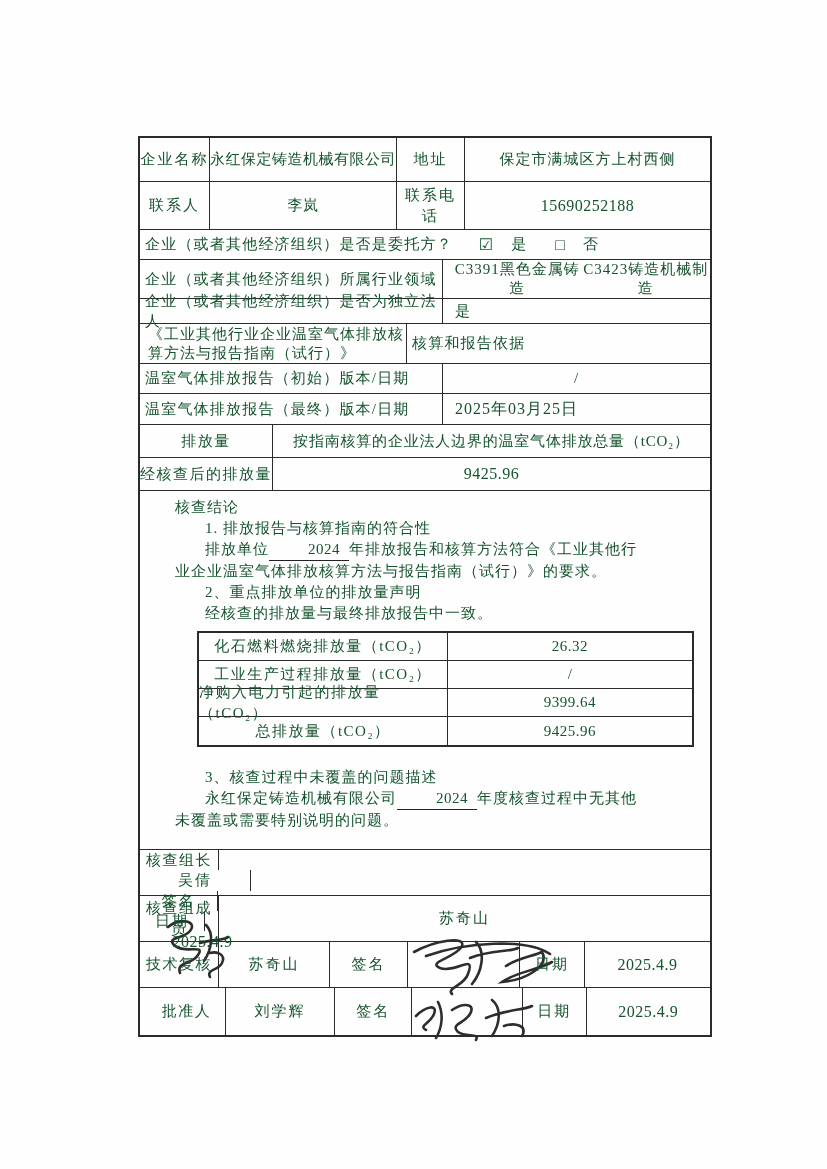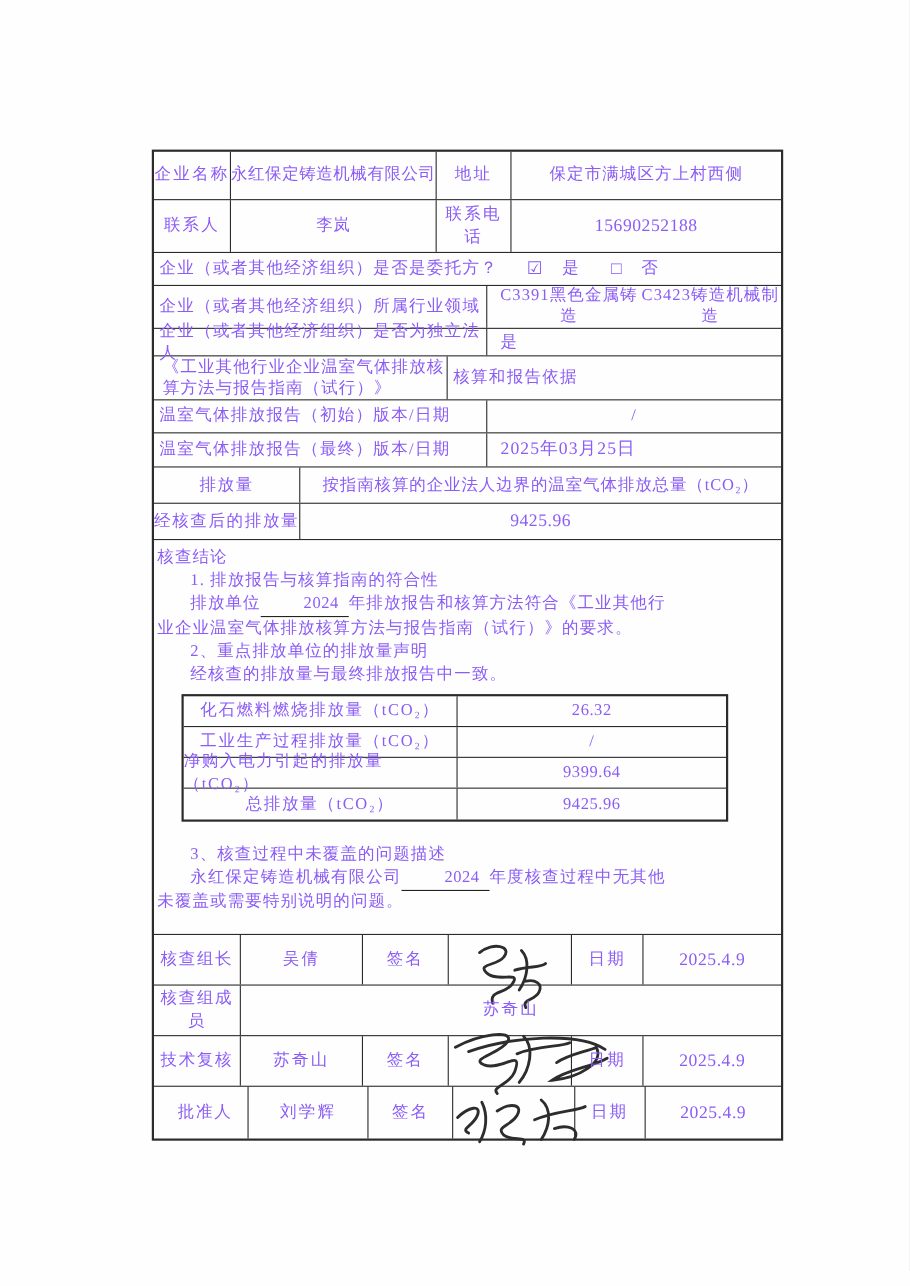--- a/index.html
+++ b/index.html
@@ -2,21 +2,21 @@
 <html><head>
 <meta charset="utf-8">
 <style>
   * { margin:0; padding:0; box-sizing:border-box; }
   html,body { background:#e8e8e8; }
   .page {
     position:relative;
     width:827px; height:1169px;
     background:#fefefe;
     font-family:"Liberation Serif","DejaVu Serif",serif;
-    color:#8b5cf6;
+    color:#14532d;
     overflow:hidden;
   }
   .vtable {
     position:absolute; left:138px; top:136px; width:574px;
     border:2px solid #2b2b2b;
     font-size:15px;
   }
   .row { display:flex; border-bottom:1px solid #2b2b2b; overflow:visible; }
   .row:last-child { border-bottom:none; }
   .cell {
@@ -26,38 +26,39 @@
     overflow:visible; position:relative;
     line-height:1.35;
   }
   .cell:last-child { border-right:none; }
   .cell.left { justify-content:flex-start; text-align:left; }
   .cell.num { letter-spacing:0.5px; font-size:16px; }
   .r1 { height:44px; } .r2 { height:48px; } .r3 { height:30px; }
   .r4 { height:39px; } .r5 { height:25px; } .r6 { height:40px; }
   .r7 { height:30px; } .r8 { height:31px; } .r9 { height:33px; }
   .r10 { height:33px; } .r11 { height:359px; }
-  .r12 { height:46px; } .r13 { height:46px; } .r14 { height:46px; } .r15 { height:47px;padding-left:8px; }
+  .r12 { height:46px;flex-direction:column; } .r13 { height:46px; } .r14 { height:46px; } .r15 { height:47px;padding-left:8px; }
   
   .w-a1 { width:70px; } .w-a2 { width:187px; letter-spacing:0.5px; } .w-a3 { width:68px; } .w-a4 { width:245px; letter-spacing:1px; }
   .w-b1 { width:303px; padding-left:5px; letter-spacing:1.2px; } .w-b2 { width:267px; letter-spacing:1px; }
   .w-c1 { width:133px; letter-spacing:1.5px; } .w-c2 { width:437px; letter-spacing:0.8px; }
   .w-s1 { width:79px; letter-spacing:1.5px; } .w-s2 { width:111px; } .w-s3 { width:78px; }
   .w-s4 { width:112px; } .w-s5 { width:65px; } .w-s6 { width:125px; }
   .w-merge { width:491px; }
   .full { width:570px; padding-left:5px; letter-spacing:1.2px; justify-content:flex-start; text-align:left;gap:16px; }
   .pad { padding-left:12px; }
   .twolines { align-items:flex-start; justify-content:flex-end; line-height:19px; padding-left:10px; letter-spacing:1px; }
   .chk { font-size:16px; margin:0 2px 0 10px; letter-spacing:0; }
   .chk2 { font-size:16px; margin:0 2px 0 12px; letter-spacing:0; }
   
   .conc {
     width:482px; display:block; text-align:left;
     padding:6px 8px 0 3px; letter-spacing:1px; line-height:21px;
     font-size:15px;
+    margin-left:32px;
   }
   .conc p { margin:0; }
   .ind { text-indent:2em; }
   .yr {
     display:inline-block; border-bottom:1px solid #222;
     padding:0 9px; letter-spacing:0.5px; font-size:15px;
   }
   .etable {
     margin:7px 0 0 22px; width:497px;
     border:2px solid #2b2b2b;

